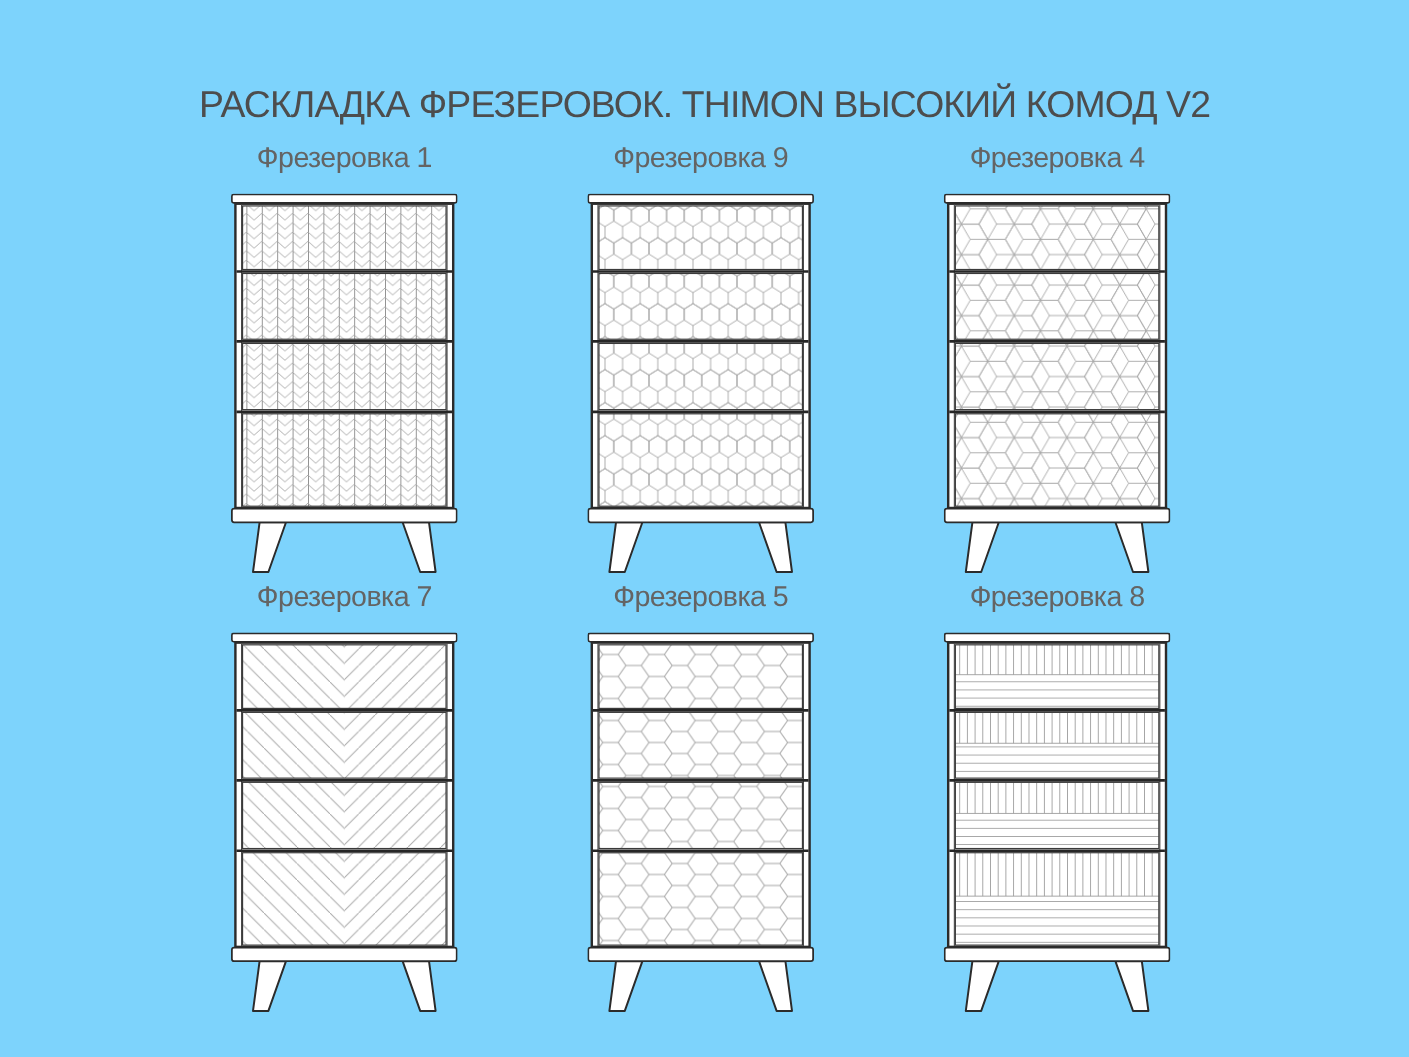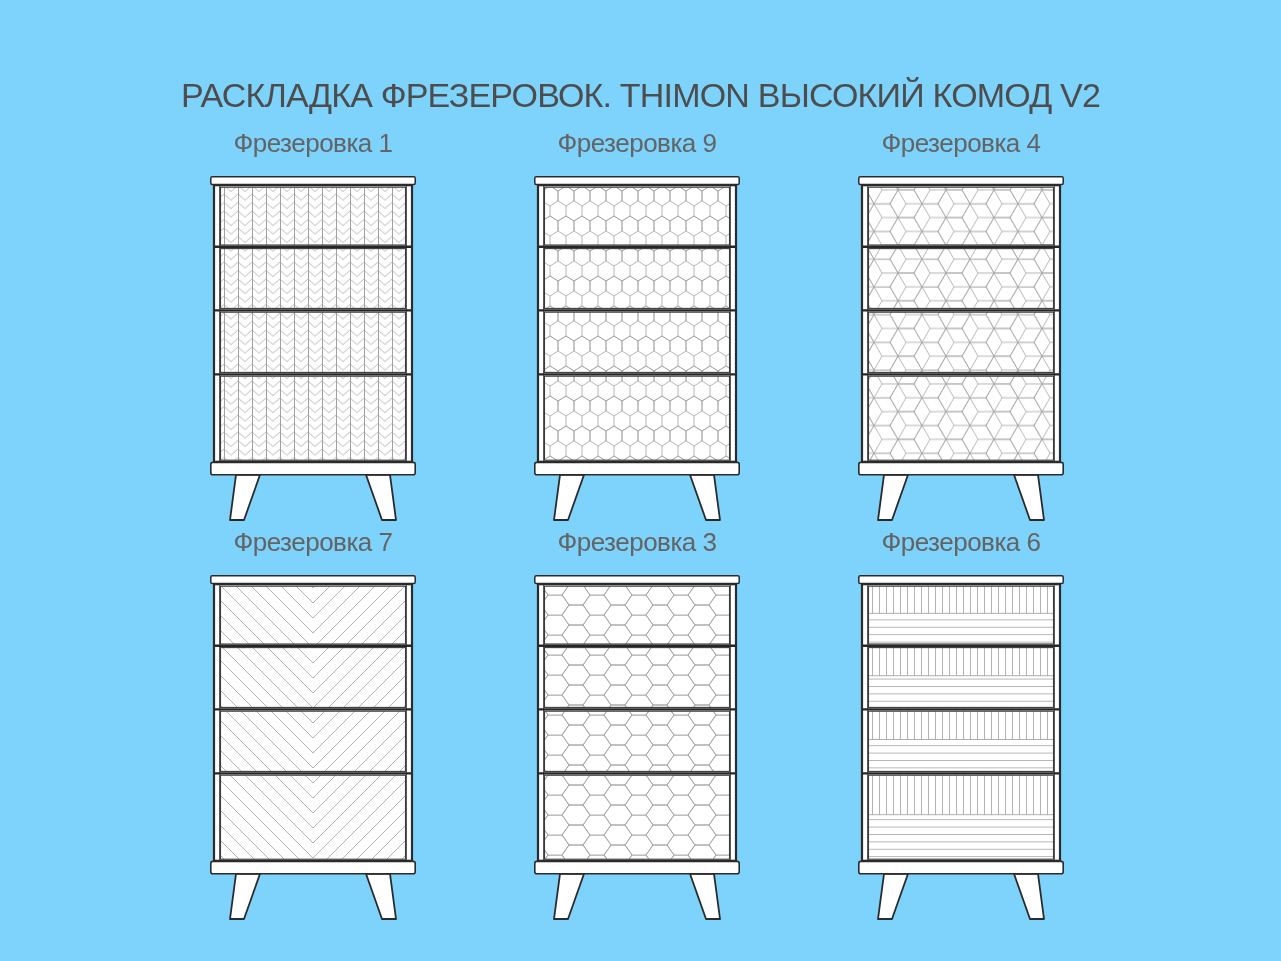--- a/index.html
+++ b/index.html
@@ -186,40 +186,40 @@
             <rect class="dfr" x="10.5" y="200.2" width="185" height="84" fill="none"></rect>
     <line class="sep" x1="5" y1="70.8" x2="201" y2="70.8"></line>
     <line class="sep" x1="5" y1="134.4" x2="201" y2="134.4"></line>
     <line class="sep" x1="5" y1="198.4" x2="201" y2="198.4"></line>
     <polygon class="leg" points="26,298.8 50,298.8 34,344 20,344"></polygon>
     <polygon class="leg" points="156,298.8 180,298.8 186,344 172,344"></polygon>
     <rect class="frame16" x="0.8" y="286.4" width="204.4" height="12.4" rx="2"></rect>
   </svg></div>
     </figure>
     <figure class="card">
-      <figcaption class="label">Фрезеровка 3</figcaption>
+      <figcaption class="label">Фрезеровка 5</figcaption>
       <div class="drawing"><svg width="206" height="346" viewBox="0 0 206 346">
     <rect class="frame15" x="0.8" y="0.8" width="204.4" height="7.6" rx="1.5"></rect>
     <rect class="frame22" x="4" y="9.2" width="198" height="276.6"></rect>
     <line class="rail" x1="9.6" y1="10" x2="9.6" y2="285"></line>
     <line class="rail" x1="196.4" y1="10" x2="196.4" y2="285"></line>
     <rect class="dfr" x="10.5" y="11.2" width="185" height="57.8" fill="url(#p-hexl)"></rect>
             <rect class="dfr" x="10.5" y="72.6" width="185" height="59.8" fill="url(#p-hexl)"></rect>
             <rect class="dfr" x="10.5" y="136.2" width="185" height="60.2" fill="url(#p-hexl)"></rect>
             <rect class="dfr" x="10.5" y="200.2" width="185" height="84" fill="url(#p-hexl)"></rect>
     <line class="sep" x1="5" y1="70.8" x2="201" y2="70.8"></line>
     <line class="sep" x1="5" y1="134.4" x2="201" y2="134.4"></line>
     <line class="sep" x1="5" y1="198.4" x2="201" y2="198.4"></line>
     <polygon class="leg" points="26,298.8 50,298.8 34,344 20,344"></polygon>
     <polygon class="leg" points="156,298.8 180,298.8 186,344 172,344"></polygon>
     <rect class="frame16" x="0.8" y="286.4" width="204.4" height="12.4" rx="2"></rect>
   </svg></div>
     </figure>
     <figure class="card">
-      <figcaption class="label">Фрезеровка 6</figcaption>
+      <figcaption class="label">Фрезеровка 8</figcaption>
       <div class="drawing"><svg width="206" height="346" viewBox="0 0 206 346">
     <rect class="frame15" x="0.8" y="0.8" width="204.4" height="7.6" rx="1.5"></rect>
     <rect class="frame22" x="4" y="9.2" width="198" height="276.6"></rect>
     <line class="rail" x1="9.6" y1="10" x2="9.6" y2="285"></line>
     <line class="rail" x1="196.4" y1="10" x2="196.4" y2="285"></line>
     <rect x="10.5" y="11.2" width="185" height="27.165999999999997" fill="url(#p-vlin)"></rect>
             <rect x="10.5" y="38.366" width="185" height="30.634" fill="url(#p-hlin)"></rect>
             <line class="pline" x1="10.5" y1="38.366" x2="195.5" y2="38.366"></line>
             <rect class="dfr" x="10.5" y="11.2" width="185" height="57.8" fill="none"></rect>
             <rect x="10.5" y="72.6" width="185" height="28.105999999999998" fill="url(#p-vlin)"></rect>

